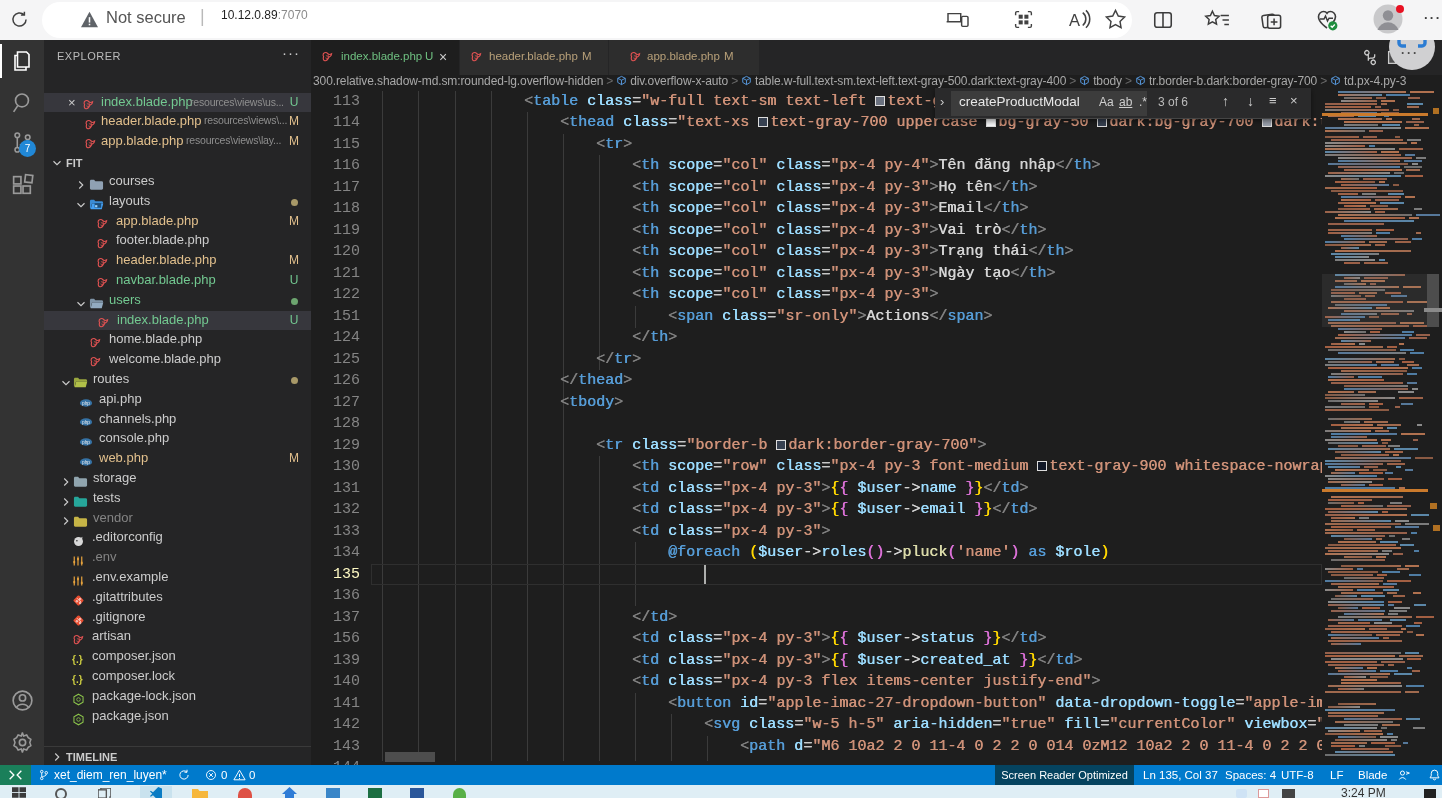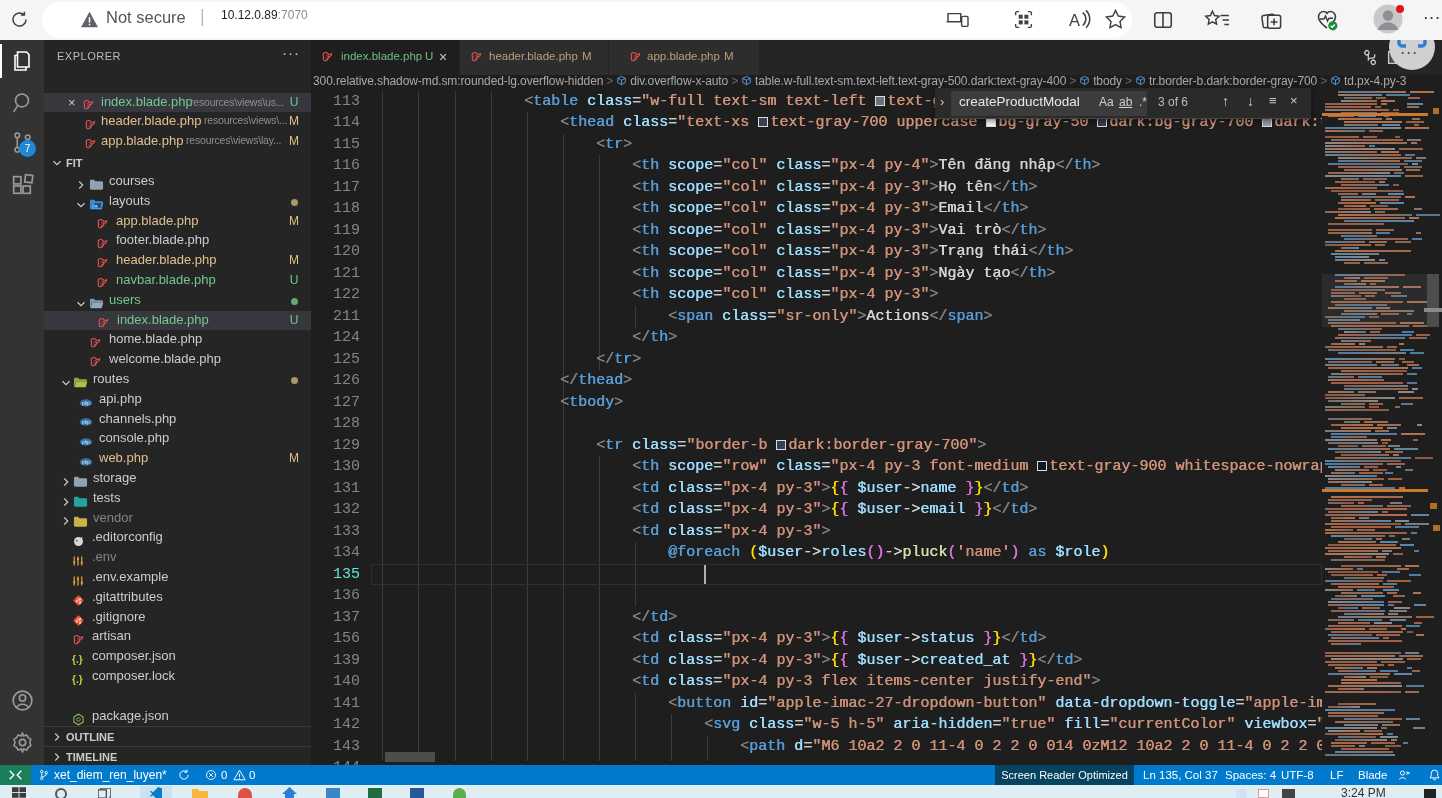--- a/index.html
+++ b/index.html
@@ -7,21 +7,21 @@
 #browser { position:absolute; left:0; top:0; width:1442px; height:40px; background:#f5f5f6; z-index:30; }
 #pill { position:absolute; left:42px; top:2px; width:1090px; height:36px; background:#ffffff; border-radius:18px; }
 #activity { position:absolute; left:0; top:40px; width:44px; height:725px; background:#333333; z-index:5; }
 #sidebar { position:absolute; left:44px; top:40px; width:267px; height:725px; background:#252526; z-index:4; }
 #tabbar { position:absolute; left:311px; top:40px; width:1131px; height:35px; background:#252526; }
 #editor { position:absolute; left:311px; top:75px; width:1131px; height:690px; background:#1e1e1e; }
 .tab { position:absolute; top:0; height:35px; background:#2d2d2d; font-size:11.5px; }
 .tab .lbl { position:absolute; top:10px; }
 #crumbs { position:absolute; left:313px; top:72px; width:1127px; height:19px; color:#a9a9a9; font-size:12px; letter-spacing:-0.1px; white-space:nowrap; line-height:19px; overflow:hidden; }
 .lnum { position:absolute; left:325px; width:35px; text-align:right; color:#858585; font-family:"Liberation Mono",monospace; font-size:15px; line-height:21.5px; height:21.5px; }
-.lnum.cur { color:#5eead4; }
+.lnum.cur { color:#fef9c3; }
 .cline { position:absolute; left:380px; white-space:pre; font-family:"Liberation Mono",monospace; font-size:15px; line-height:21.5px; height:21.5px; color:#d4d4d4; text-shadow:0.5px 0 0 currentColor; }
 .p { color:#808080 } .t { color:#569cd6 } .a { color:#9cdcfe } .q { color:#ce9178 }
 .w { color:#d4d4d4 } .eq { color:#c8c8c8 } .g1 { color:#ffd700 } .g2 { color:#da70d6 }
 .d { color:#569cd6 } .v { color:#9cdcfe } .f { color:#dcdcaa }
 .sw { display:inline-block; width:10px; height:10px; border:1px solid #dddddd; margin-right:2px; vertical-align:-1px; }
 .shead { position:absolute; left:44px; width:267px; height:20px; color:#cccccc; font-size:11px; font-weight:bold; background:#252526; z-index:6; }
 .trow { position:absolute; left:44px; width:267px; height:19.8px; z-index:6; }
 .trow.sel { background:#37373d; }
 .fn { color:#cccccc; font-size:13px; white-space:nowrap; }
 .fn.mod { color:#e2c08d; } .fn.unt { color:#73c991; } .fn.dim { color:#848484; }
@@ -378,32 +378,33 @@
       <span class="fn" style="position:absolute;left:48px;top:1px">artisan</span>
     </div>
     <div class="trow" style="top:647.2px">
       <span style="position:absolute;left:28px;top:3px"><span class="fic" style="color:#cbcb41;font-size:10px;font-weight:bold">{.}</span></span>
       <span class="fn" style="position:absolute;left:48px;top:1px">composer.json</span>
     </div>
     <div class="trow" style="top:667.0px">
       <span style="position:absolute;left:28px;top:3px"><span class="fic" style="color:#cbcb41;font-size:10px;font-weight:bold">{.}</span></span>
       <span class="fn" style="position:absolute;left:48px;top:1px">composer.lock</span>
     </div>
+    <div class="trow" style="top:686.8px">
+      <span style="position:absolute;left:28px;top:3px"><svg class="fic" viewBox="0 0 16 16" style="width:13px;height:13px">
+          <path d="M8 1.5l5.6 3.2v6.6L8 14.5l-5.6-3.2V4.7z" fill="none" stroke="#8bc34a" stroke-width="1.3"></path>
+          <circle cx="8" cy="8" r="2.2" fill="none" stroke="#8bc34a" stroke-width="1"></circle>
+        </svg></span>
+      <span class="fn" style="position:absolute;left:48px;top:1px">package-lock.json</span>
+    </div>
     <div class="trow" style="top:706.6px">
       <span style="position:absolute;left:28px;top:3px"><svg class="fic" viewBox="0 0 16 16" style="width:13px;height:13px">
           <path d="M8 1.5l5.6 3.2v6.6L8 14.5l-5.6-3.2V4.7z" fill="none" stroke="#8bc34a" stroke-width="1.3"></path>
           <circle cx="8" cy="8" r="2.2" fill="none" stroke="#8bc34a" stroke-width="1"></circle>
         </svg></span>
       <span class="fn" style="position:absolute;left:48px;top:1px">package.json</span>
-    </div>
-<div class="shead" style="top:726px;border-top:1px solid #3a3a3a">
-      <span style="position:absolute;left:6px;top:3px"><svg class="fic" viewBox="0 0 16 16" style="width:14px;height:14px">
-          <path d="M6 4l4 4-4 4" stroke="#cccccc" stroke-width="1.3" fill="none"></path>
-        </svg></span>
-      <span style="position:absolute;left:22px;top:4px">OUTLINE</span>
     </div>
 <div class="shead" style="top:746px;border-top:1px solid #3a3a3a;height:19px">
       <span style="position:absolute;left:6px;top:3px"><svg class="fic" viewBox="0 0 16 16" style="width:14px;height:14px">
           <path d="M6 4l4 4-4 4" stroke="#cccccc" stroke-width="1.3" fill="none"></path>
         </svg></span>
       <span style="position:absolute;left:22px;top:4px">TIMELINE</span>
     </div>
 
 <div id="tabbar">
   <div class="tab" style="left:0;width:148px;background:#1e1e1e">
@@ -468,21 +469,21 @@
     <div class="lnum" style="top:198.1px">118</div>
     <div class="cline" style="top:198.1px">                            <span class="p">&lt;</span><span class="t">th</span> <span class="a">scope</span><span class="eq">=</span><span class="q">"col"</span> <span class="a">class</span><span class="eq">=</span><span class="q">"px-4 py-3"</span><span class="p">&gt;</span><span class="w">Email</span><span class="p">&lt;/</span><span class="t">th</span><span class="p">&gt;</span></div>
     <div class="lnum" style="top:219.6px">119</div>
     <div class="cline" style="top:219.6px">                            <span class="p">&lt;</span><span class="t">th</span> <span class="a">scope</span><span class="eq">=</span><span class="q">"col"</span> <span class="a">class</span><span class="eq">=</span><span class="q">"px-4 py-3"</span><span class="p">&gt;</span><span class="w">Vai trò</span><span class="p">&lt;/</span><span class="t">th</span><span class="p">&gt;</span></div>
     <div class="lnum" style="top:241.1px">120</div>
     <div class="cline" style="top:241.1px">                            <span class="p">&lt;</span><span class="t">th</span> <span class="a">scope</span><span class="eq">=</span><span class="q">"col"</span> <span class="a">class</span><span class="eq">=</span><span class="q">"px-4 py-3"</span><span class="p">&gt;</span><span class="w">Trạng thái</span><span class="p">&lt;/</span><span class="t">th</span><span class="p">&gt;</span></div>
     <div class="lnum" style="top:262.6px">121</div>
     <div class="cline" style="top:262.6px">                            <span class="p">&lt;</span><span class="t">th</span> <span class="a">scope</span><span class="eq">=</span><span class="q">"col"</span> <span class="a">class</span><span class="eq">=</span><span class="q">"px-4 py-3"</span><span class="p">&gt;</span><span class="w">Ngày tạo</span><span class="p">&lt;/</span><span class="t">th</span><span class="p">&gt;</span></div>
     <div class="lnum" style="top:284.1px">122</div>
     <div class="cline" style="top:284.1px">                            <span class="p">&lt;</span><span class="t">th</span> <span class="a">scope</span><span class="eq">=</span><span class="q">"col"</span> <span class="a">class</span><span class="eq">=</span><span class="q">"px-4 py-3"</span><span class="p">&gt;</span></div>
-    <div class="lnum" style="top:305.6px">211</div>
+    <div class="lnum" style="top:305.6px">151</div>
     <div class="cline" style="top:305.6px">                                <span class="p">&lt;</span><span class="t">span</span> <span class="a">class</span><span class="eq">=</span><span class="q">"sr-only"</span><span class="p">&gt;</span><span class="w">Actions</span><span class="p">&lt;/</span><span class="t">span</span><span class="p">&gt;</span></div>
     <div class="lnum" style="top:327.1px">124</div>
     <div class="cline" style="top:327.1px">                            <span class="p">&lt;/</span><span class="t">th</span><span class="p">&gt;</span></div>
     <div class="lnum" style="top:348.6px">125</div>
     <div class="cline" style="top:348.6px">                        <span class="p">&lt;/</span><span class="t">tr</span><span class="p">&gt;</span></div>
     <div class="lnum" style="top:370.1px">126</div>
     <div class="cline" style="top:370.1px">                    <span class="p">&lt;/</span><span class="t">thead</span><span class="p">&gt;</span></div>
     <div class="lnum" style="top:391.6px">127</div>
     <div class="cline" style="top:391.6px">                    <span class="p">&lt;</span><span class="t">tbody</span><span class="p">&gt;</span></div>
     <div class="lnum" style="top:413.1px">128</div>

